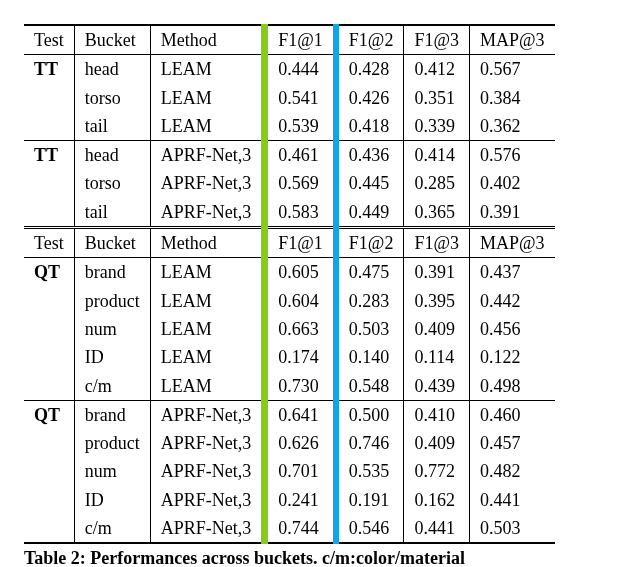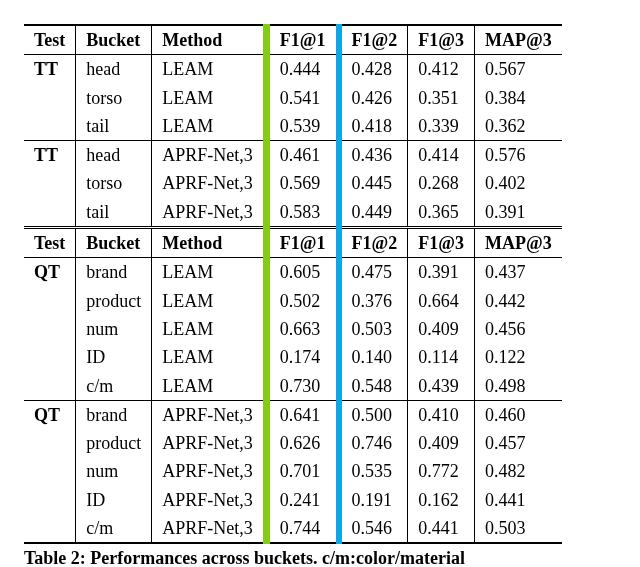--- a/index.html
+++ b/index.html
@@ -16,21 +16,21 @@
   table{
     border-collapse:collapse;
     line-height:1.35;
   }
   th,td{
     padding:2px 10px 2px 10px;
     text-align:left;
     white-space:nowrap;
   }
   th{
-    font-weight:bold;
+    font-weight:normal;
   }
   
   .top-rule th{
     border-top:2px solid #000;
   }
   .mid-rule td, .mid-rule th{
     border-top:1px solid #000;
   }
   .dbl-top th{
     border-top:3px double #000;
@@ -107,21 +107,21 @@
     <td class="c5">0.436</td>
     <td class="c6">0.414</td>
     <td>0.576</td>
   </tr>
   <tr>
     <td class="c1"></td>
     <td class="c2">torso</td>
     <td class="c3">APRF-Net,3</td>
     <td class="c4">0.569</td>
     <td class="c5">0.445</td>
-    <td class="c6">0.268</td>
+    <td class="c6">0.285</td>
     <td>0.402</td>
   </tr>
   <tr>
     <td class="c1"></td>
     <td class="c2">tail</td>
     <td class="c3">APRF-Net,3</td>
     <td class="c4">0.583</td>
     <td class="c5">0.449</td>
     <td class="c6">0.365</td>
     <td>0.391</td>
@@ -143,23 +143,23 @@
     <td class="c3">LEAM</td>
     <td class="c4">0.605</td>
     <td class="c5">0.475</td>
     <td class="c6">0.391</td>
     <td>0.437</td>
   </tr>
   <tr>
     <td class="c1"></td>
     <td class="c2">product</td>
     <td class="c3">LEAM</td>
-    <td class="c4">0.502</td>
-    <td class="c5">0.376</td>
-    <td class="c6">0.664</td>
+    <td class="c4">0.604</td>
+    <td class="c5">0.283</td>
+    <td class="c6">0.395</td>
     <td>0.442</td>
   </tr>
   <tr>
     <td class="c1"></td>
     <td class="c2">num</td>
     <td class="c3">LEAM</td>
     <td class="c4">0.663</td>
     <td class="c5">0.503</td>
     <td class="c6">0.409</td>
     <td>0.456</td>

